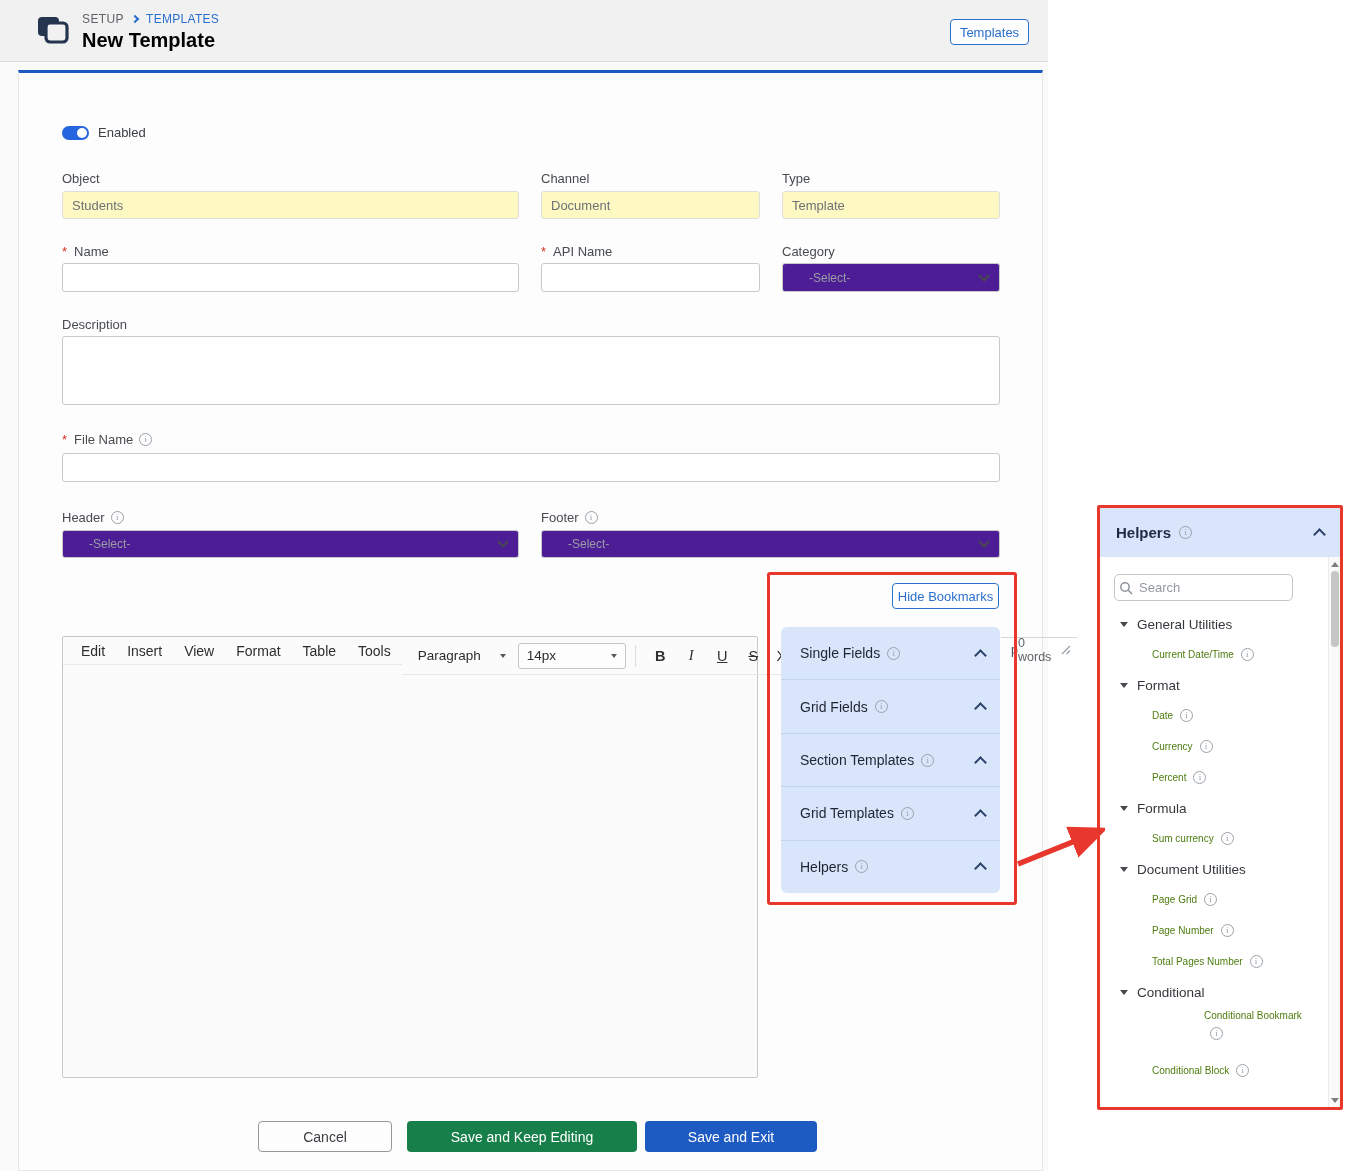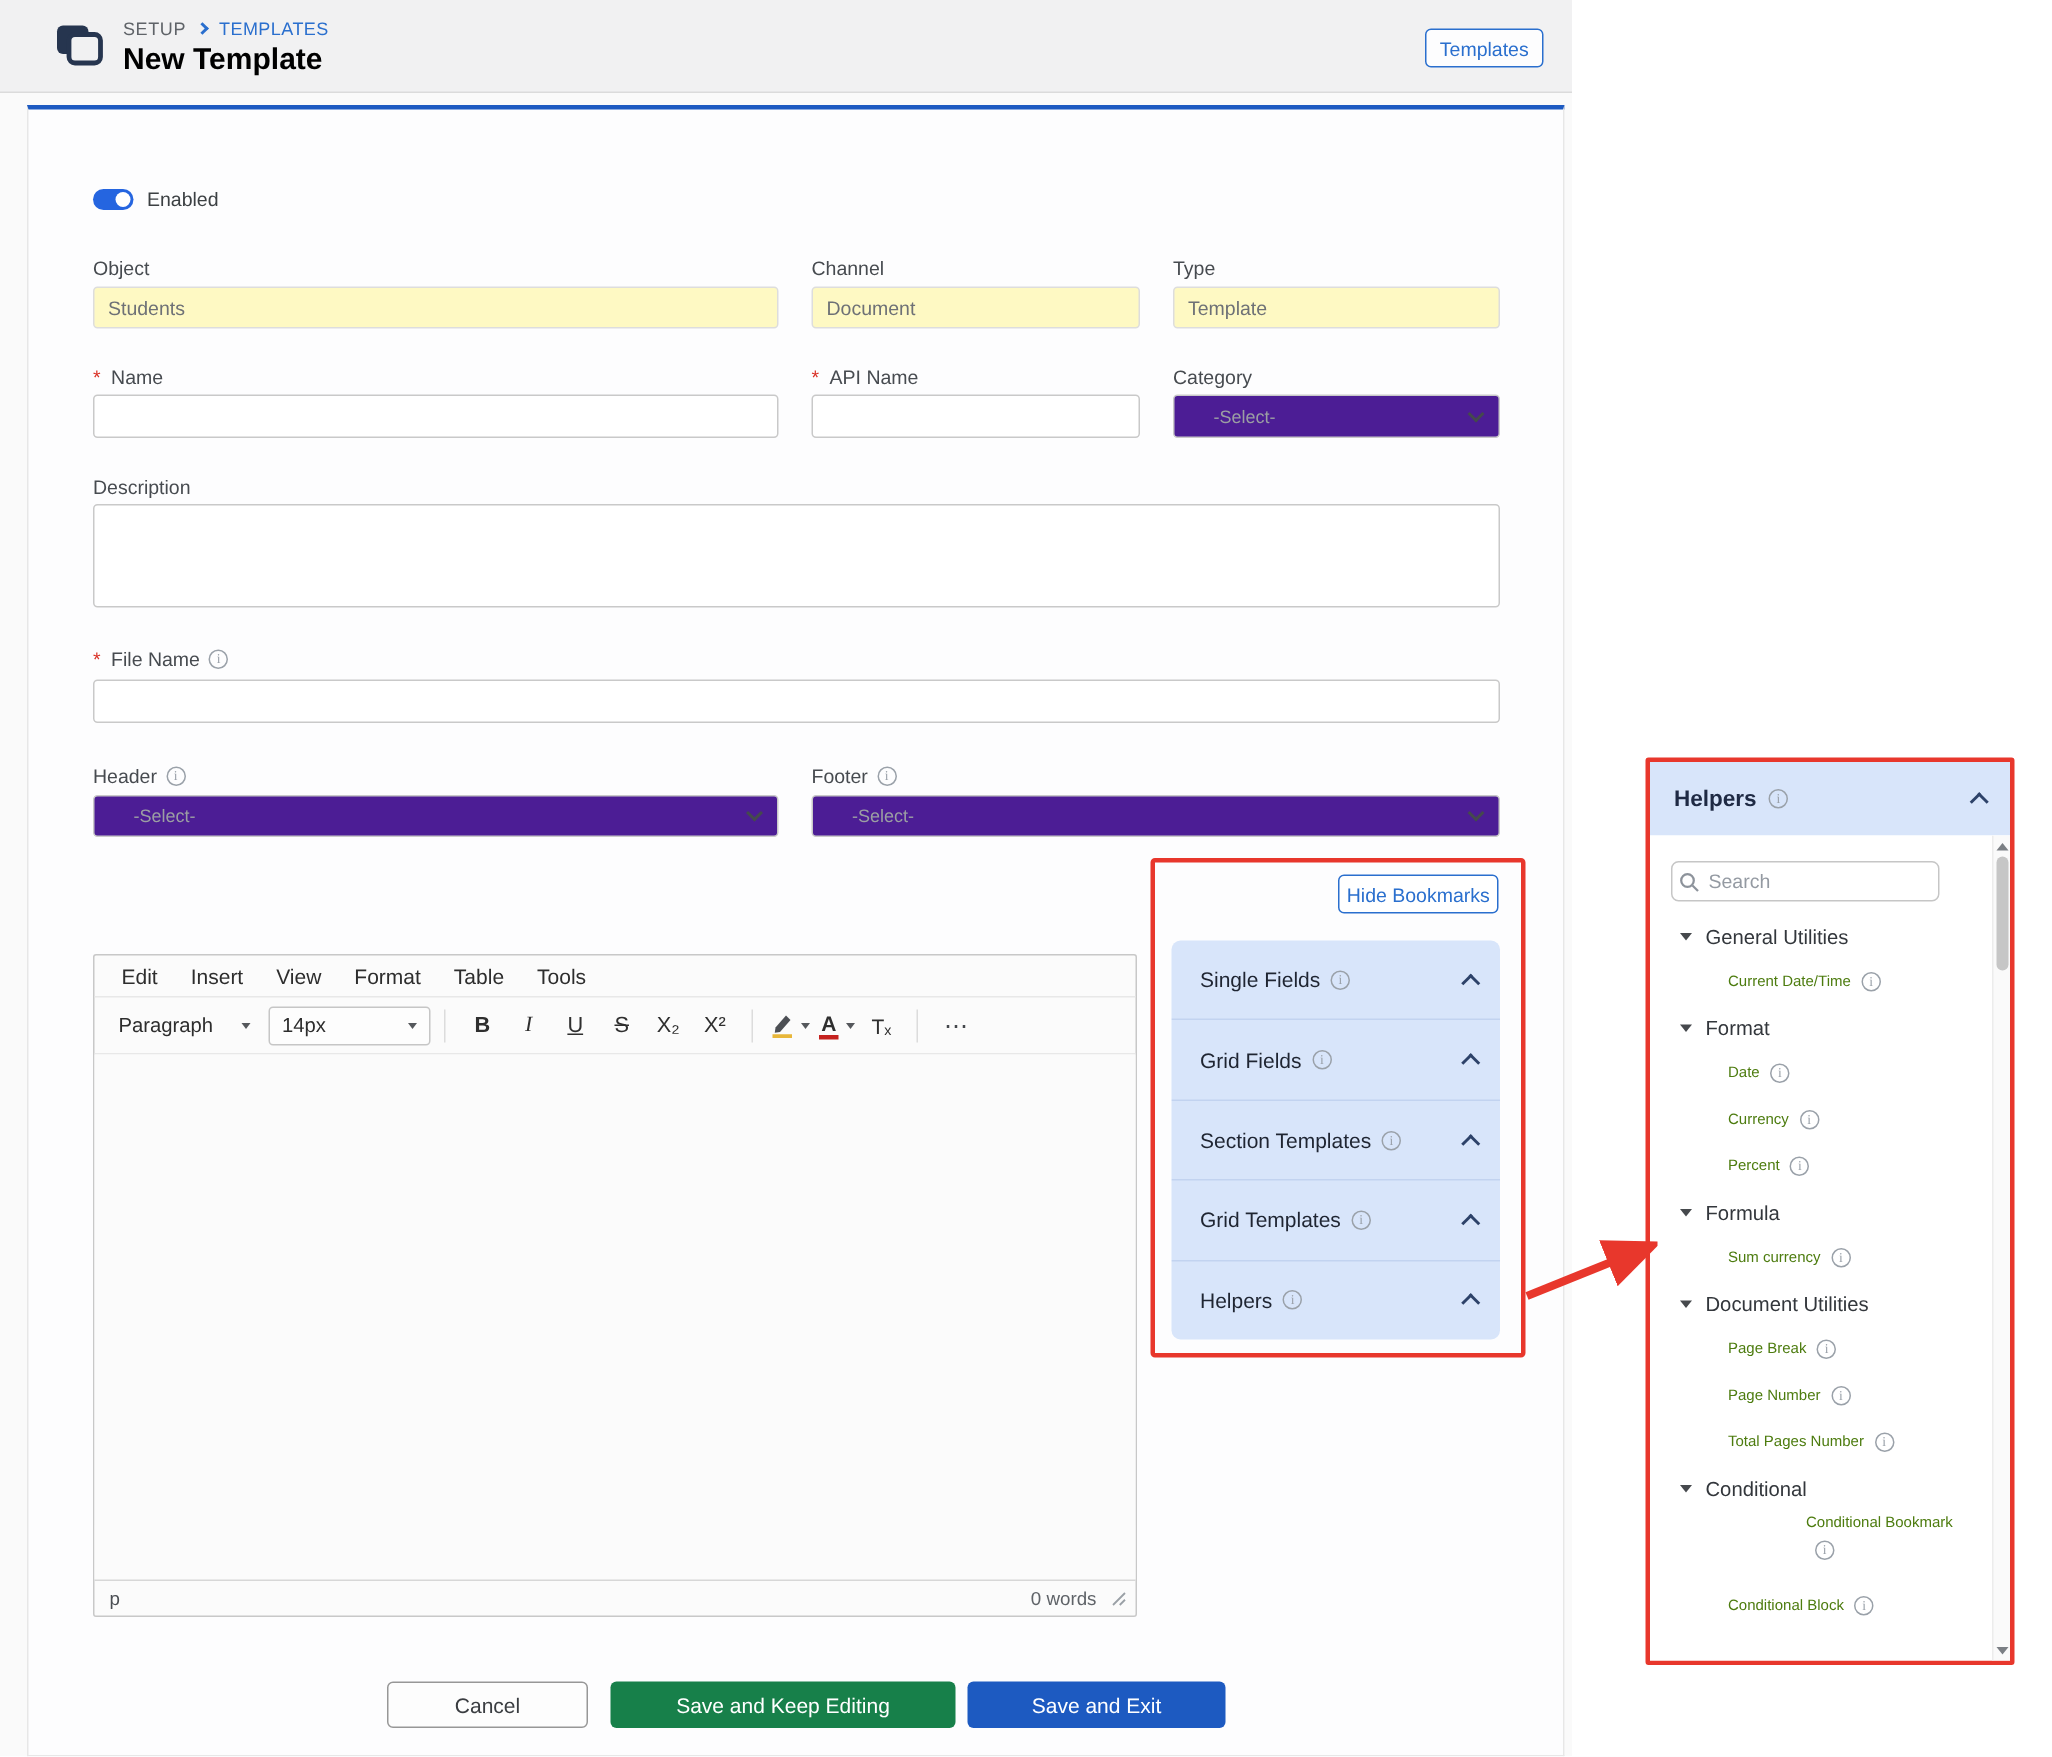--- a/index.html
+++ b/index.html
@@ -41,21 +41,21 @@
   .redbox{position:absolute;border:3px solid #e8372c;border-radius:3px;z-index:6;pointer-events:none}
   .hide-btn{position:absolute;left:892px;top:583px;width:107px;height:26px;background:#fff;border:1px solid #2a6fce;border-radius:4px;color:#2a6fce;font-size:13px;cursor:pointer;z-index:5}
   .acc{position:absolute;left:781px;top:627px;width:219px;height:266px;background:#d8e5fa;border-radius:6px;display:flex;flex-direction:column;overflow:hidden;z-index:5}
   .acc-row{flex:1;display:flex;align-items:center;gap:7px;padding:0 15px 0 19px;border-bottom:1px solid #c2d3f0;cursor:pointer}
   .acc-row:last-child{border-bottom:none}
   .acc-label{font-size:14px;color:#1f2532}
   .spacer{flex:1}
   .chevup{width:9px;height:9px;border-left:2.5px solid #2d4269;border-top:2.5px solid #2d4269;transform:rotate(45deg);margin-top:4px}
 
   
-  .editor{position:absolute;left:62px;top:636px;width:696px;height:442px;border:1px solid #c8c8c8;border-radius:2px;background:#fbfbfb;display:flex;flex-direction:column;z-index:3}
+  .editor{position:absolute;left:62px;top:636px;width:696px;height:442px;border:1px solid #c8c8c8;border-radius:2px;background:#fbfbfb;display:flex;flex-direction:row;z-index:3}
   .menubar{height:28px;display:flex;align-items:center;padding-left:7px;border-bottom:1px solid #e8e8e8}
   .menu-item{padding:0 11px;font-size:14px;color:#2d2d2d;cursor:pointer}
   .toolbar{height:38px;display:flex;align-items:center;padding:0 8px;border-bottom:1px solid #e8e8e8}
   .tb-select{display:flex;align-items:center;justify-content:space-between;height:26px;padding:0 8px;font-size:13.5px;color:#2d2d2d;cursor:pointer}
   .tb-select.para{width:104px}
   .tb-select.size{width:108px;border:1px solid #c6c6c6;border-radius:3px;background:#fdfdfd;margin-left:4px}
   .caret{width:0;height:0;border-left:3.5px solid transparent;border-right:3.5px solid transparent;border-top:4px solid #55585c;margin-left:5px}
   .tb-div{width:1px;height:22px;background:#dcdcdc;margin:0 9px}
   .tb-btn{width:31px;height:28px;display:flex;align-items:center;justify-content:center;font-size:14.5px;color:#2f2f2f;cursor:pointer}
   .tb-btn.b{font-weight:700}
@@ -335,21 +335,21 @@
         </div>
         <div class="t-child">
           <span class="t-clabel">Sum currency</span>
           <span class="info"></span>
         </div>
         <div class="t-group">
           <span class="tri"></span>
           <span class="t-glabel">Document Utilities</span>
         </div>
         <div class="t-child">
-          <span class="t-clabel">Page Break</span>
+          <span class="t-clabel">Page Grid</span>
           <span class="info"></span>
         </div>
         <div class="t-child">
           <span class="t-clabel">Page Number</span>
           <span class="info"></span>
         </div>
         <div class="t-child">
           <span class="t-clabel">Total Pages Number</span>
           <span class="info"></span>
         </div>

